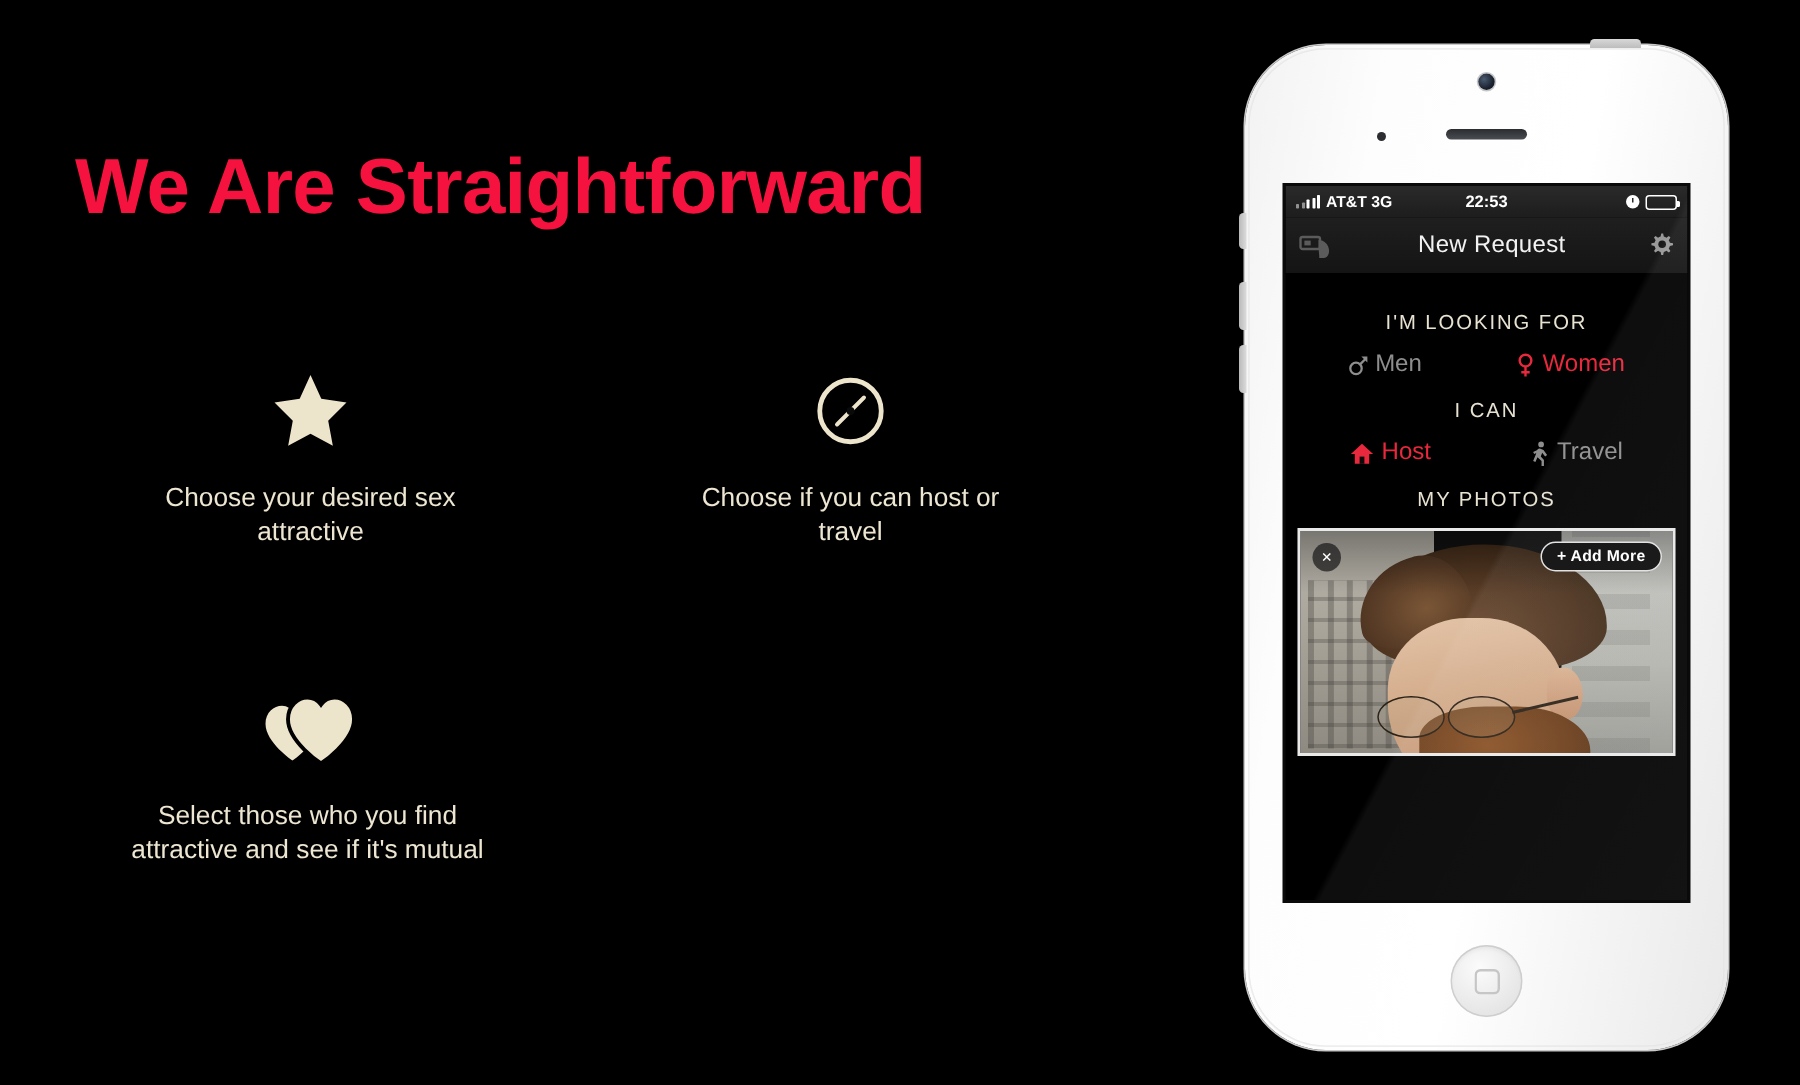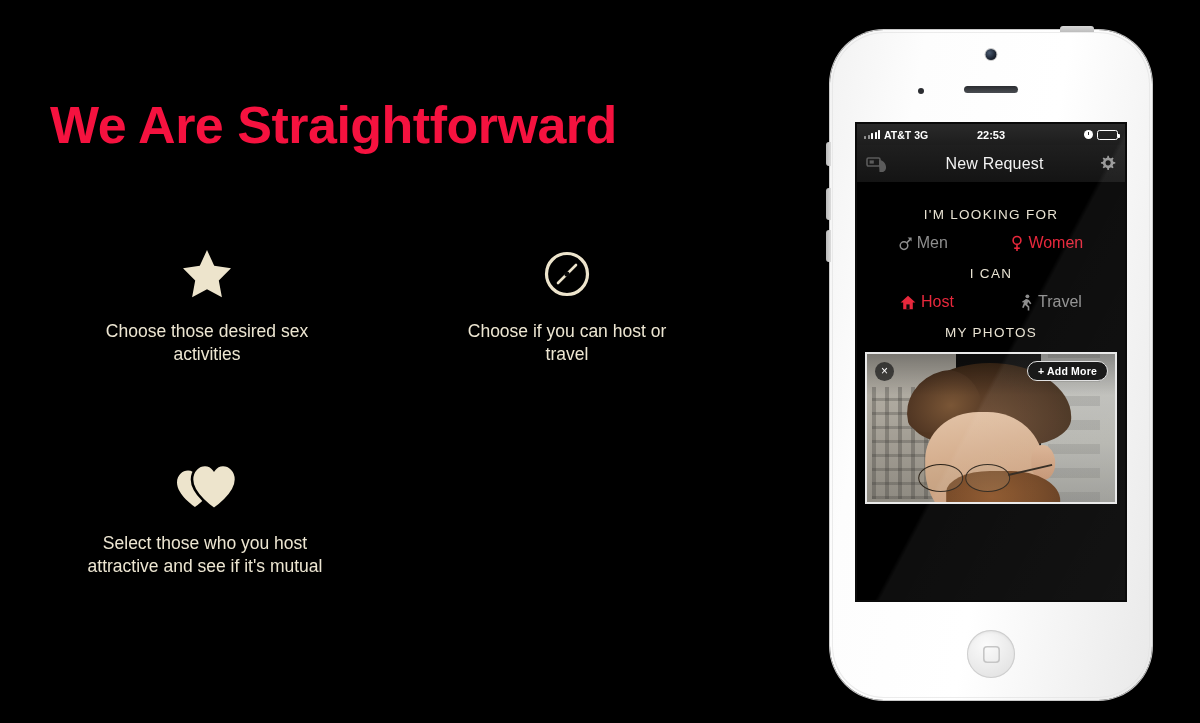--- a/index.html
+++ b/index.html
@@ -252,21 +252,21 @@
 <div id="left-panel">
 
   <div id="headline">We Are Straightforward</div>
 
   <div class="feature" id="feature-activities">
     <div class="icon-wrap">
       <svg width="52" height="50" viewBox="0 0 52 50">
         <polygon points="26,2 33.2,17.8 50,20.3 37.8,32.5 40.9,49.2 26,41.2 11.1,49.2 14.2,32.5 2,20.3 18.8,17.8" fill="#EDE4CC"></polygon>
       </svg>
     </div>
-    <div class="caption">Choose those desired sex activities</div>
+    <div class="caption">Choose your desired sex attractive</div>
   </div>
 
   <div class="feature" id="feature-hosttravel">
     <div class="icon-wrap">
       <svg width="48" height="48" viewBox="0 0 48 48">
         <circle cx="24" cy="24" r="20.5" fill="none" stroke="#EDE4CC" stroke-width="3.2"></circle>
         <polygon points="33,15 26,22 15,33 22,26" fill="#EDE4CC"></polygon>
         <polygon points="33,15 26,22 22,26 15,33" fill="none" stroke="#EDE4CC" stroke-width="2.6" stroke-linejoin="round"></polygon>
         <circle cx="24" cy="24" r="2.6" fill="#0a0a0a"></circle>
       </svg>
@@ -274,21 +274,21 @@
     <div class="caption">Choose if you can host or travel</div>
   </div>
 
   <div class="feature" id="feature-mutual">
     <div class="icon-wrap">
       <svg width="64" height="46" viewBox="0 0 64 46">
         <path d="M22 43 C22 43 4 31 4 18.5 C4 11 9.6 6.5 15 6.5 C18.6 6.5 21 8.6 22 10.4 C23 8.6 25.4 6.5 29 6.5 C34.4 6.5 40 11 40 18.5 C40 31 22 43 22 43 Z" fill="#EDE4CC"></path>
         <path d="M41 45 C41 45 19 30.5 19 15.5 C19 6.5 25.6 1 32 1 C36.4 1 39.4 3.6 41 5.8 C42.6 3.6 45.6 1 50 1 C56.4 1 63 6.5 63 15.5 C63 30.5 41 45 41 45 Z" fill="#EDE4CC" stroke="#000" stroke-width="2.6"></path>
       </svg>
     </div>
-    <div class="caption">Select those who you host attractive and see if it's mutual</div>
+    <div class="caption">Select those who you find attractive and see if it's mutual</div>
   </div>
 </div>
 
 <div id="phone">
 
   <div id="power-button"></div>
   <div id="mute-switch"></div>
   <div id="volume-up"></div>
   <div id="volume-down"></div>
 

